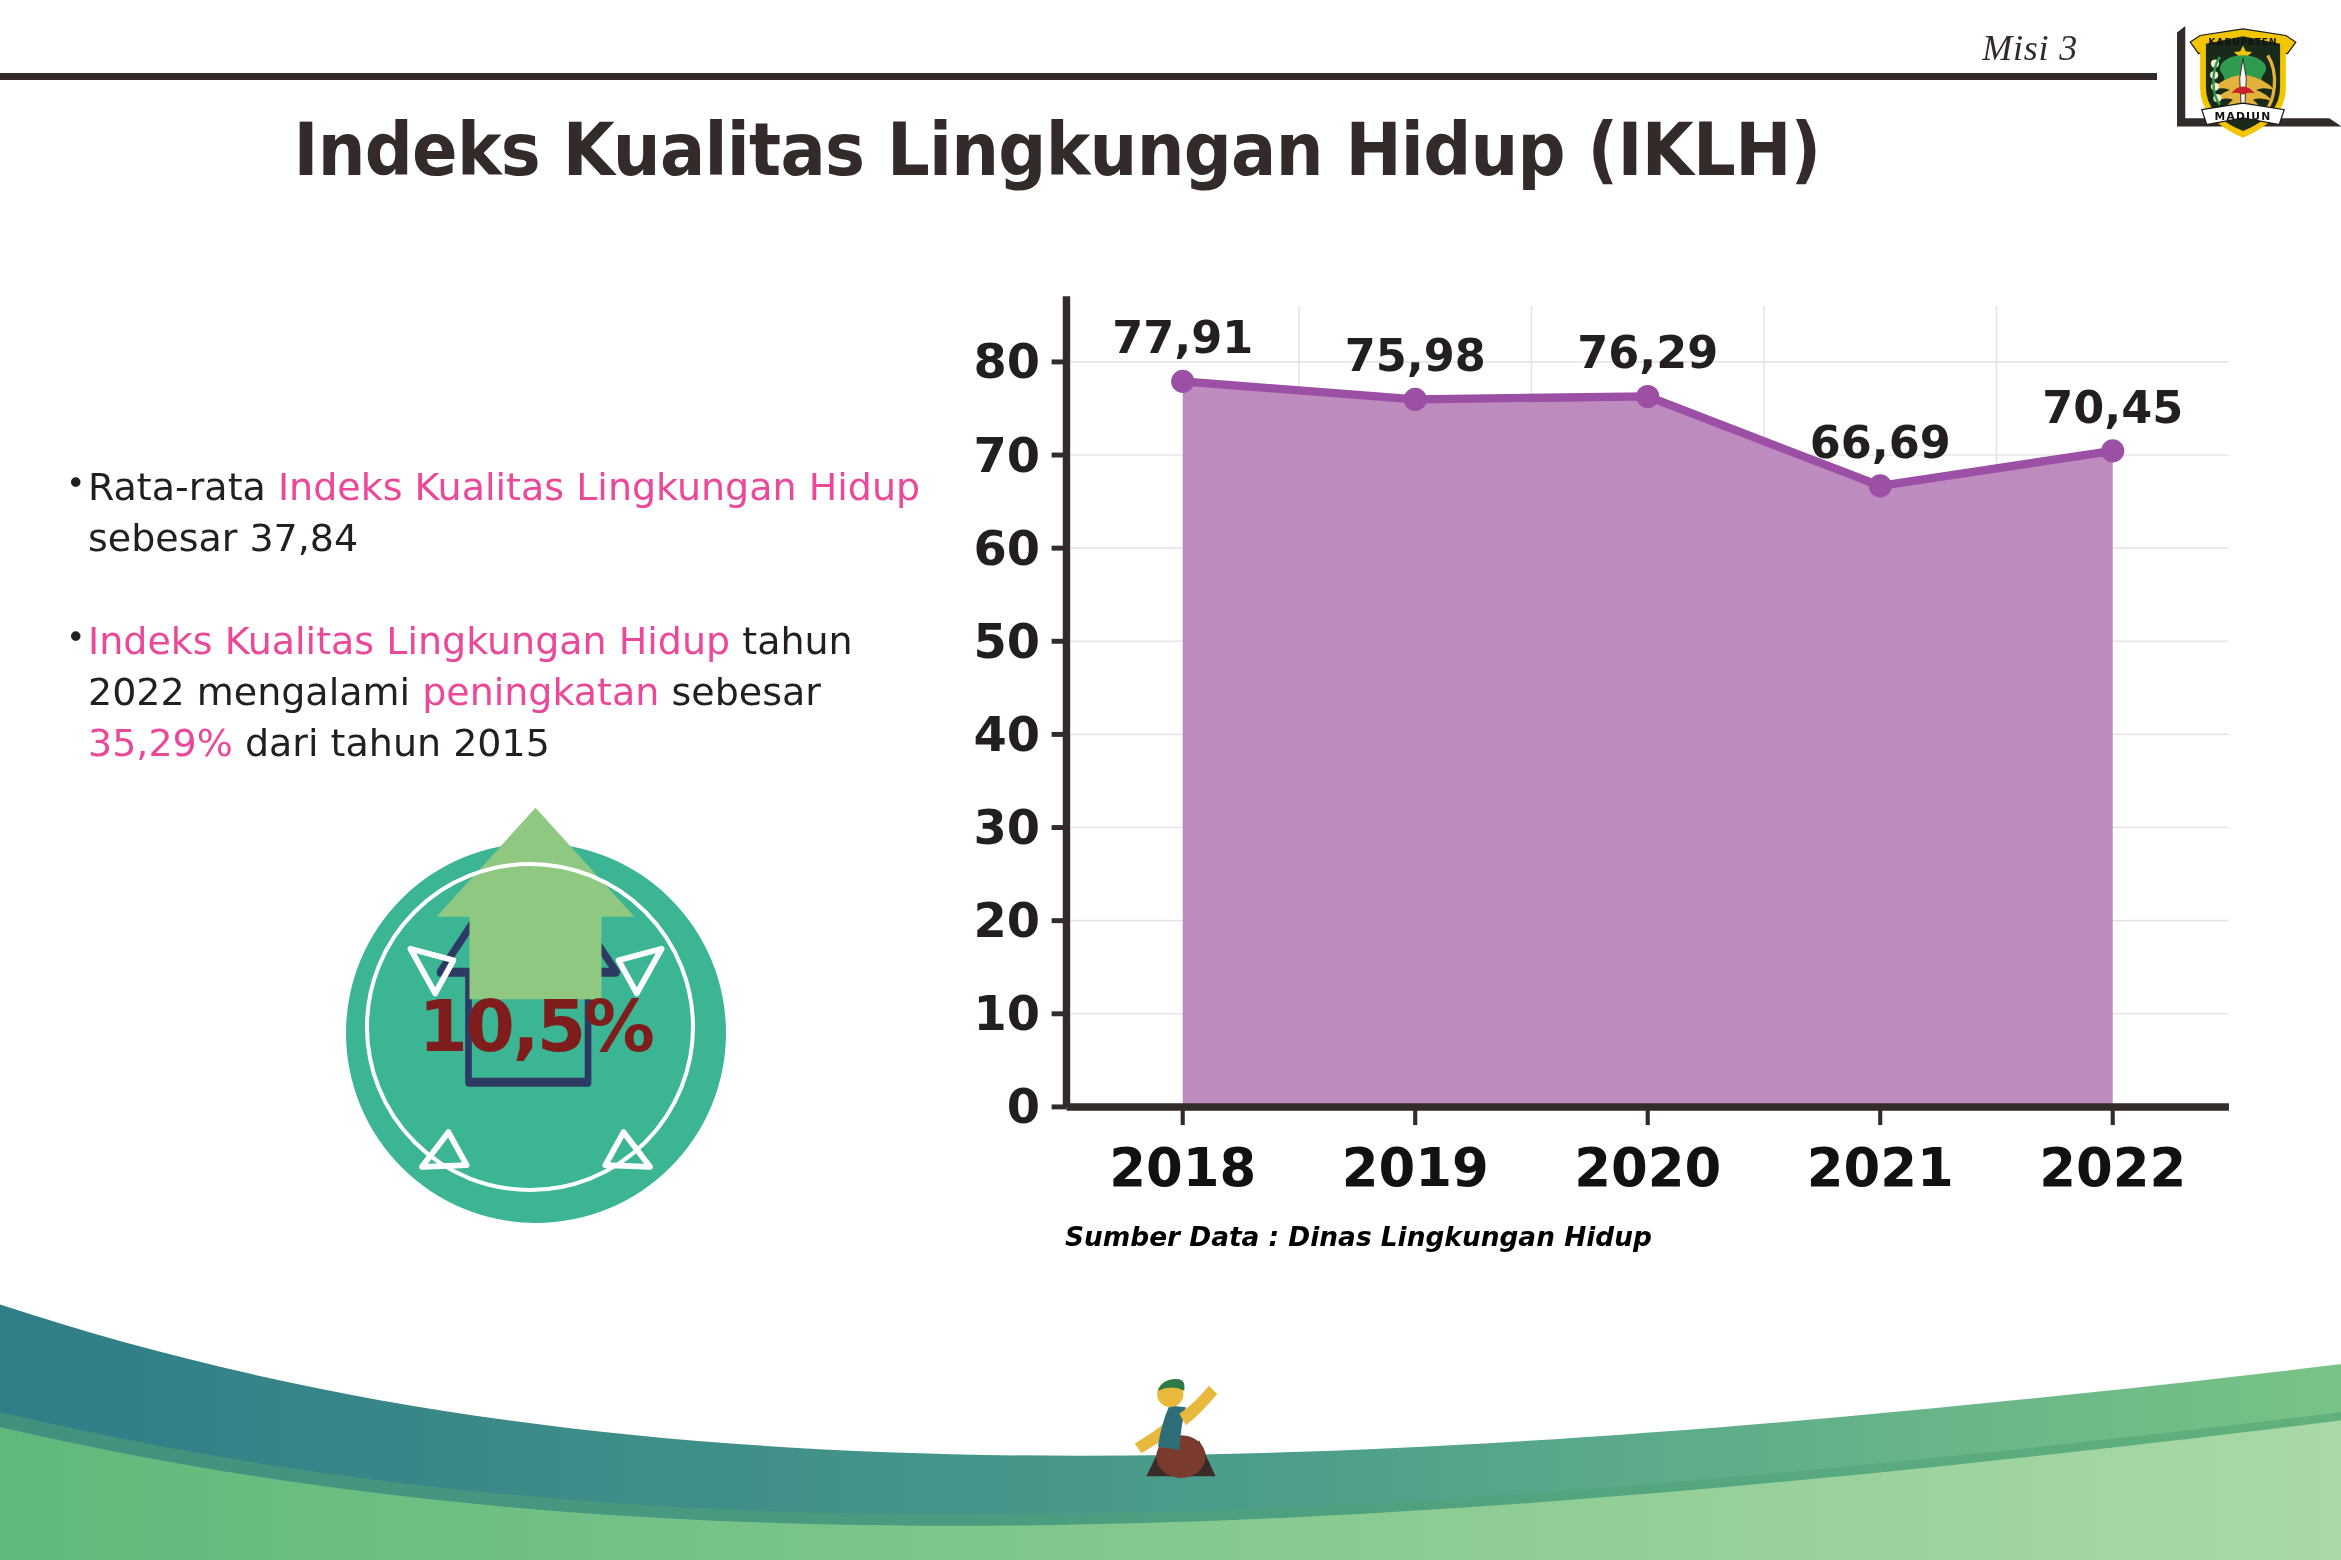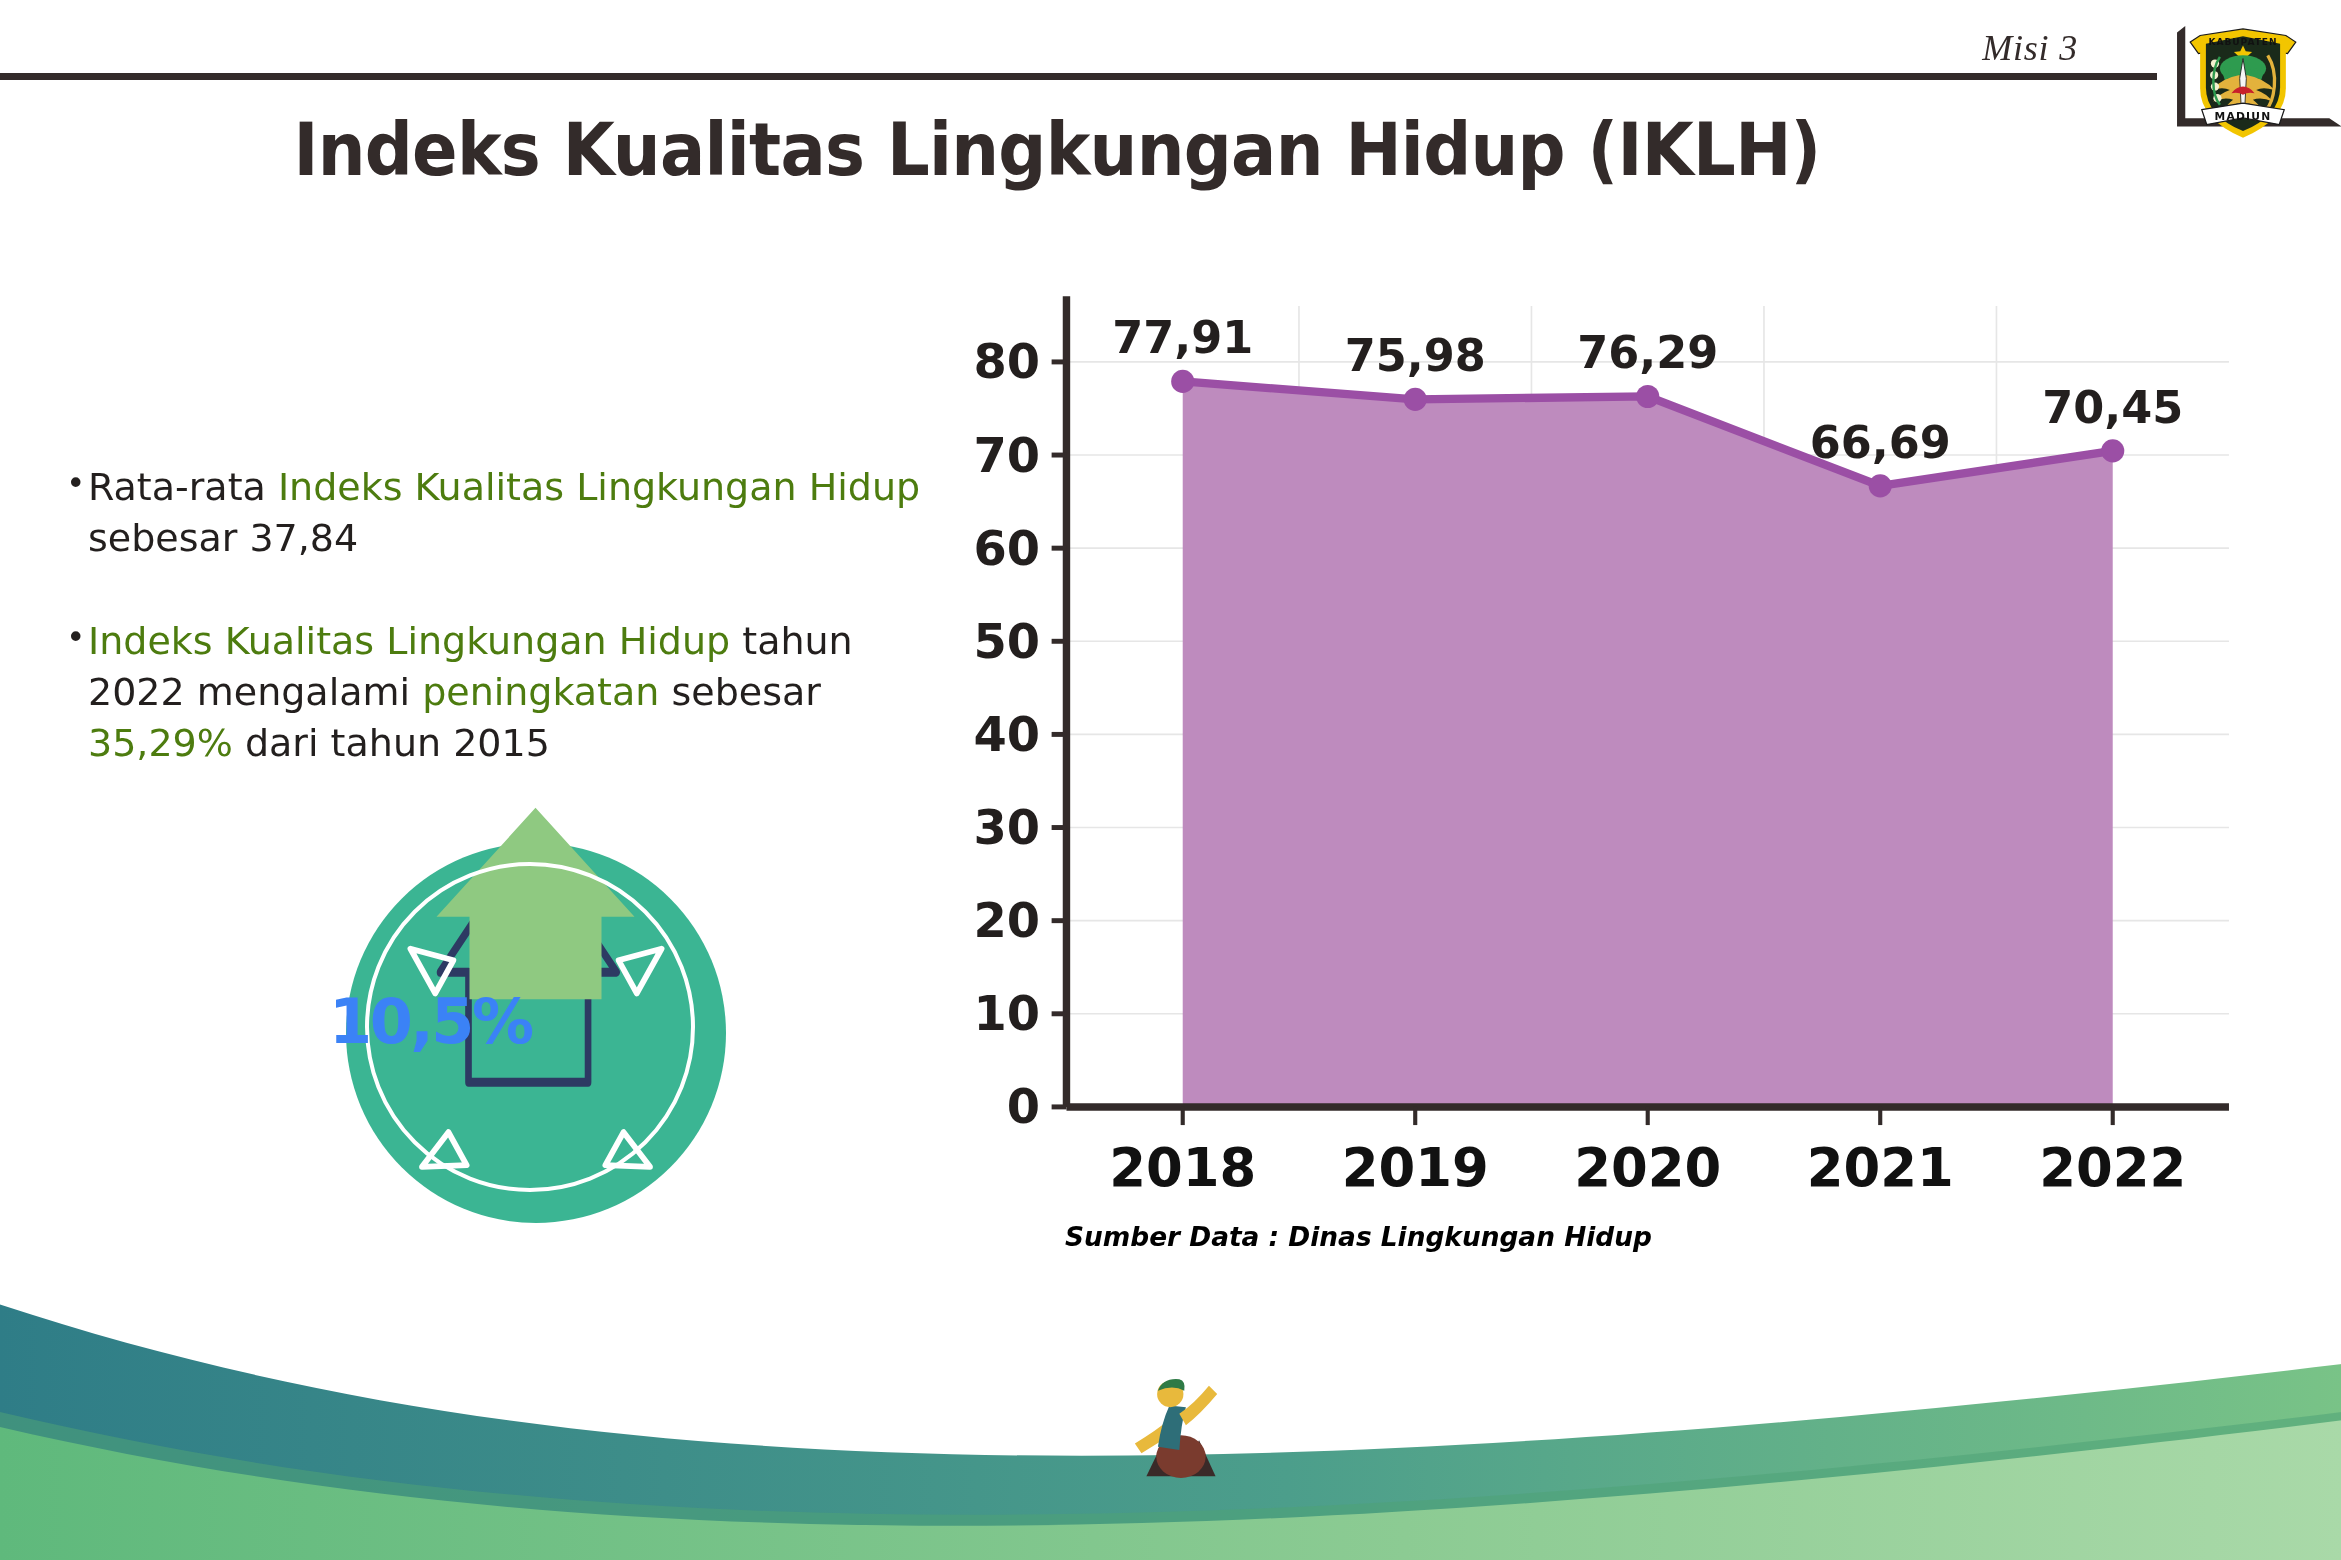--- a/index.html
+++ b/index.html
@@ -68,21 +68,21 @@
     color: #231F1E;
   }
   .bullet-dot {
     flex: 0 0 auto;
     font-size: 33px;
     line-height: 1.35;
     margin-right: 2.5px;
     color: #231F1E;
   }
   .bullet-text { flex: 1 1 auto; }
-  .hl { color: #4d7c0f; }
+  .hl { color: #ec4899; }
 
   
   #badge {
     position: absolute; left: 329px; top: 760px;
     width: 413px; height: 429px;
   }
   #badge-circle {
     position: absolute; left: 16.5px; top: 83px;
     width: 380px; height: 380px;
     border-radius: 50%;
@@ -92,25 +92,25 @@
     position: absolute; left: 36px; top: 102px;
     width: 330px; height: 330px;
     border-radius: 50%;
     border: 4.1px solid #ffffff;
     box-sizing: border-box;
   }
   #badge-arrow { position: absolute; left: 0; top: 0; width: 413px; height: 429px; }
   #badge-value {
     position: absolute; left: 0; top: 225px;
     width: 413px;
-    text-align: left;
+    text-align: center;
     font-family: "DejaVu Sans", sans-serif;
     font-weight: bold;
-    font-size: 62px;
-    color: #3b82f6;
+    font-size: 71px;
+    color: #7f1d1d;
     letter-spacing: -2.5px;
   }
   .tick-tri { position: absolute; }
 
   
   #chart {
     position: absolute; left: 974px; top: 281px;
     width: 1288px; height: 917px;
   }
   #chart svg { display: block; }

